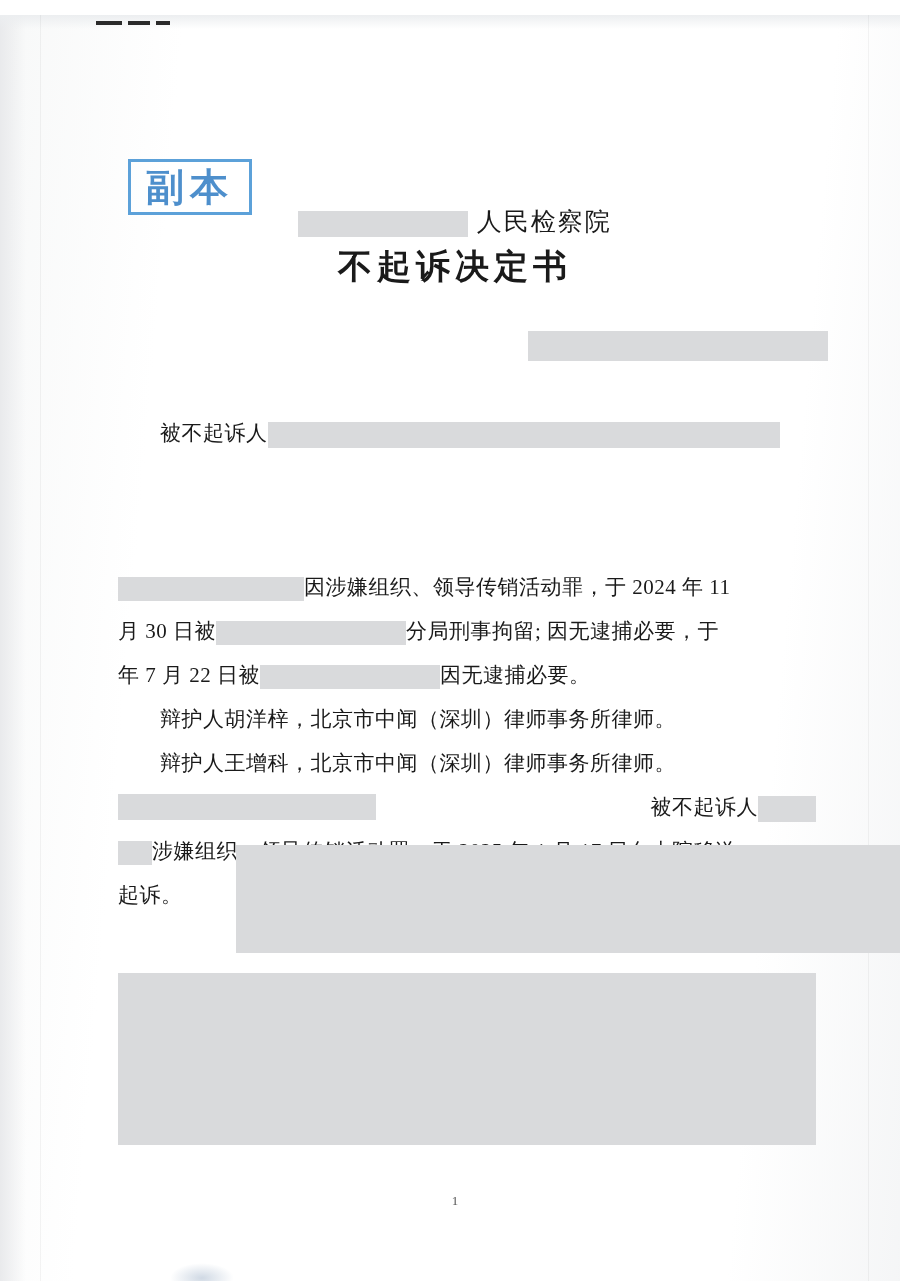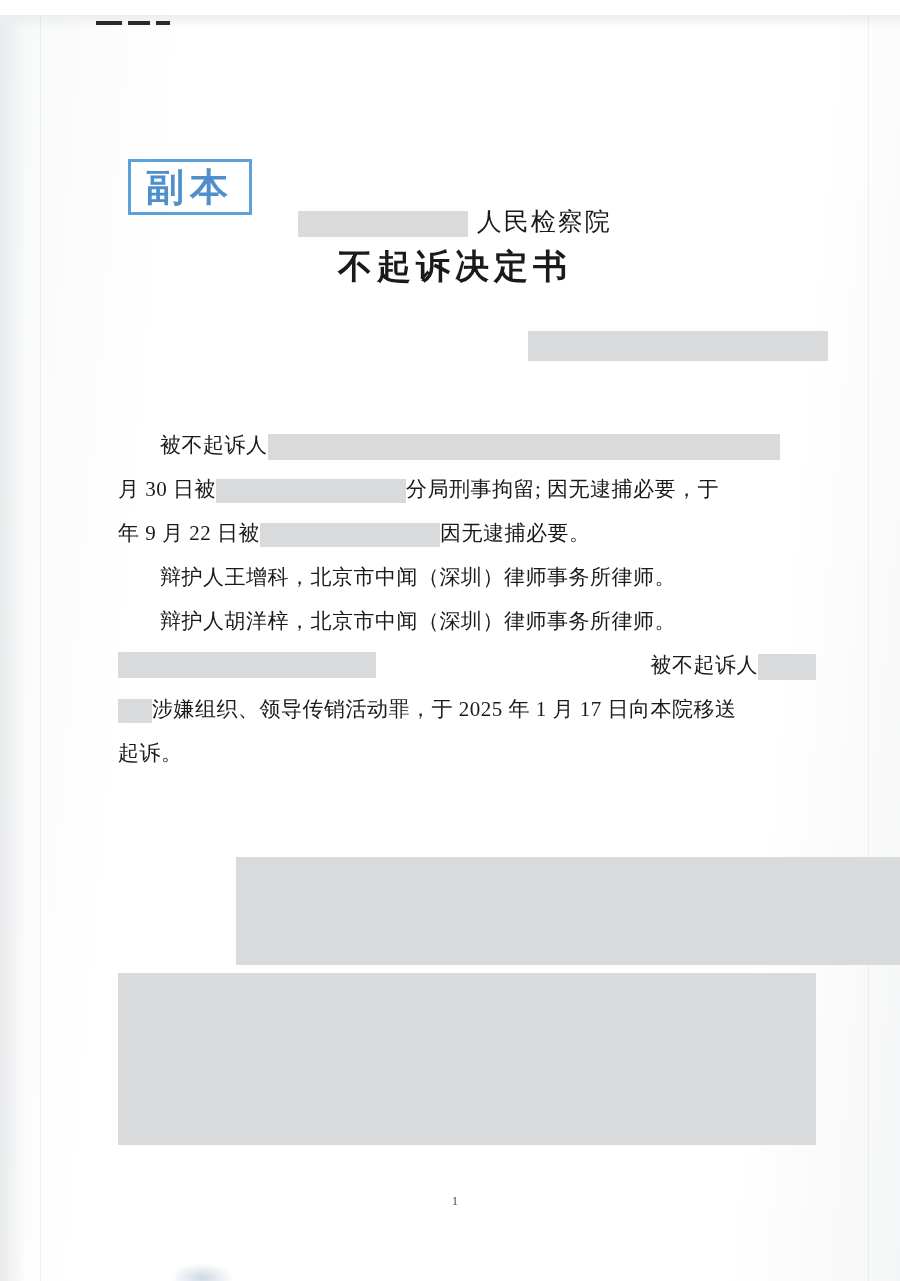--- a/index.html
+++ b/index.html
@@ -113,21 +113,21 @@
   }
   .redact-block {
     position: absolute;
     background: #d9dadc;
   }
 
   
   .body-text {
     position: absolute;
     left: 118px;
-    top: 408px;
+    top: 396px;
     width: 698px;
     font-size: 21px;
     line-height: 44px;
     letter-spacing: 0.5px;
     text-align: justify;
   }
   .para {
     margin: 0;
     text-indent: 0;
   }
@@ -185,33 +185,36 @@
   <div class="redact-block" style="left:528px; top:316px; width:300px; height:30px;"></div>
 
   <div class="body-text">
 
     <p class="para indent2">
       <span>被不起诉人</span><span class="redact" style="width:512px;height:26px;"></span>
     </p>
 
     <div class="redact-block" style="left:118px; top:434px; width:698px; height:108px;"></div>
 
+    <p class="para" style="margin-top:110px;">
+      <span class="redact" style="width:186px;height:24px;"></span><span>因涉嫌组织、领导传销活动罪，于 2024 年 11</span>
+    </p>
 
     <p class="para">
       <span>月 30 日被</span><span class="redact" style="width:190px;height:24px;"></span><span>分局刑事拘留; 因无逮捕必要，于</span>
     </p>
 
 
     <p class="para">
-      <span>年 9 月 22 日被</span><span class="redact" style="width:180px;height:24px;"></span><span>因无逮捕必要。</span>
-    </p>
+      <span>年 7 月 22 日被</span><span class="redact" style="width:180px;height:24px;"></span><span>因无逮捕必要。</span>
+    </p>
+
+    <p class="para indent2">辩护人胡洋梓，北京市中闻（深圳）律师事务所律师。</p>
 
     <p class="para indent2">辩护人王增科，北京市中闻（深圳）律师事务所律师。</p>
-
-    <p class="para indent2">辩护人胡洋梓，北京市中闻（深圳）律师事务所律师。</p>
 
     <p class="para" style="text-align:right;">
       <span class="redact" style="width:258px;height:26px;float:left;margin-top:9px;"></span><span>被不起诉人</span><span class="redact" style="width:58px;height:26px;"></span>
     </p>
 
     <p class="para">
       <span class="redact" style="width:34px;height:24px;"></span><span>涉嫌组织、领导传销活动罪，于 2025 年 1 月 17 日向本院移送</span>
     </p>
 
     <p class="para">起诉。</p>

